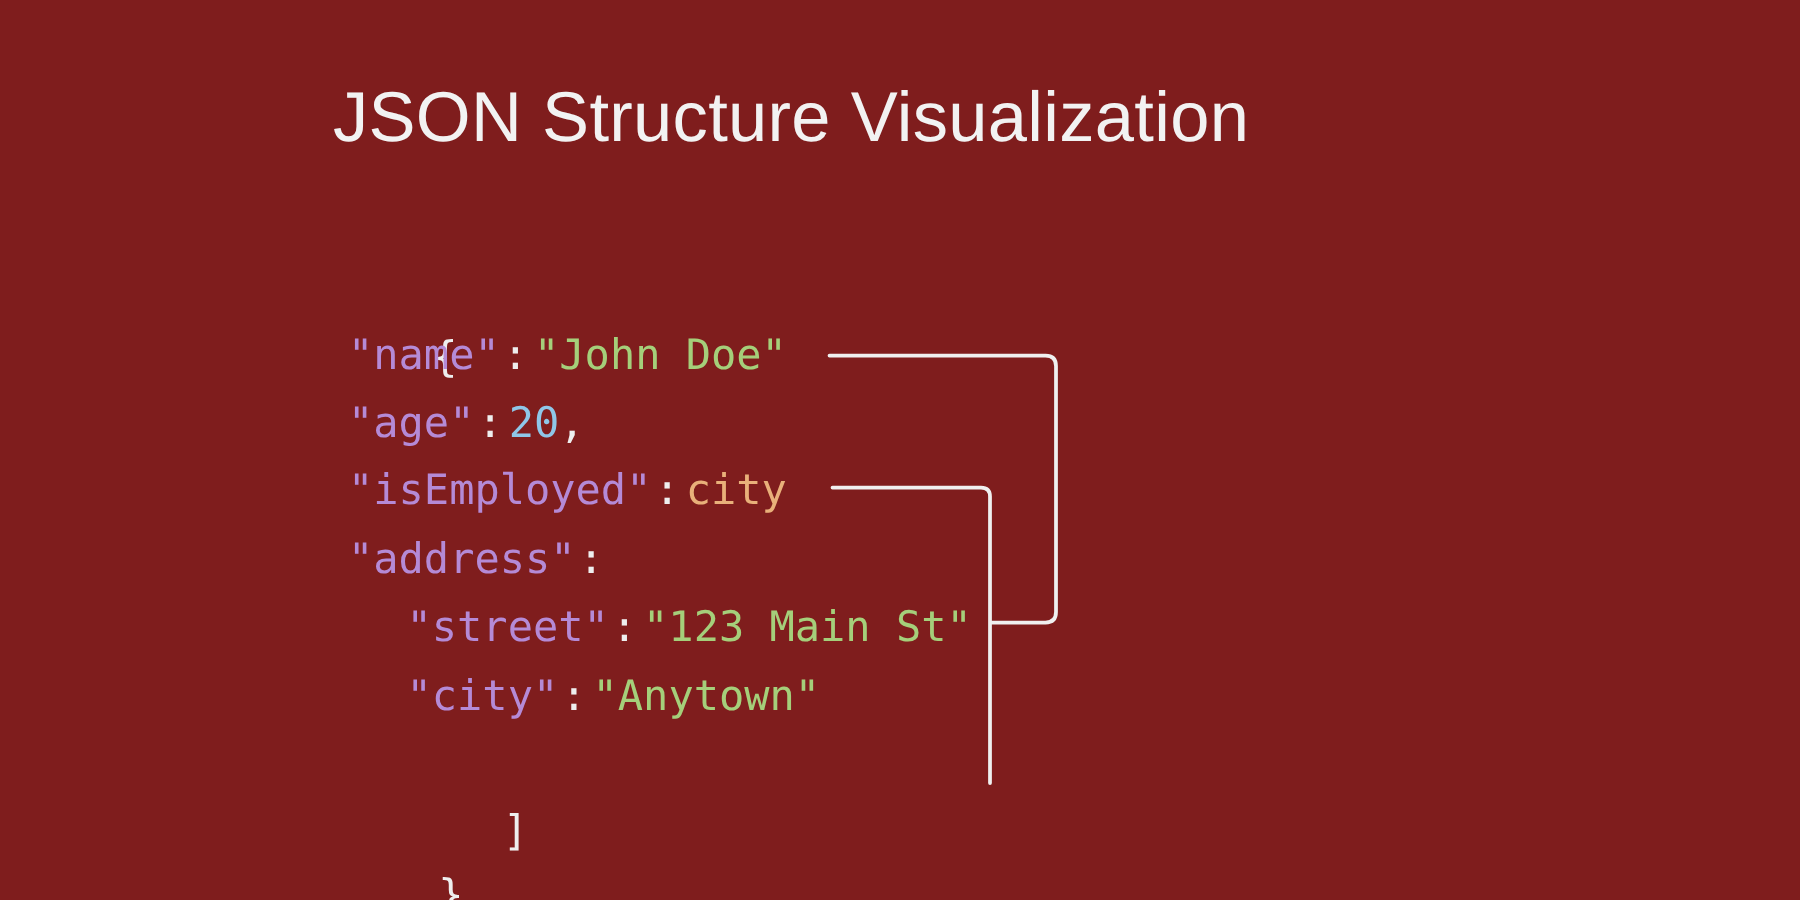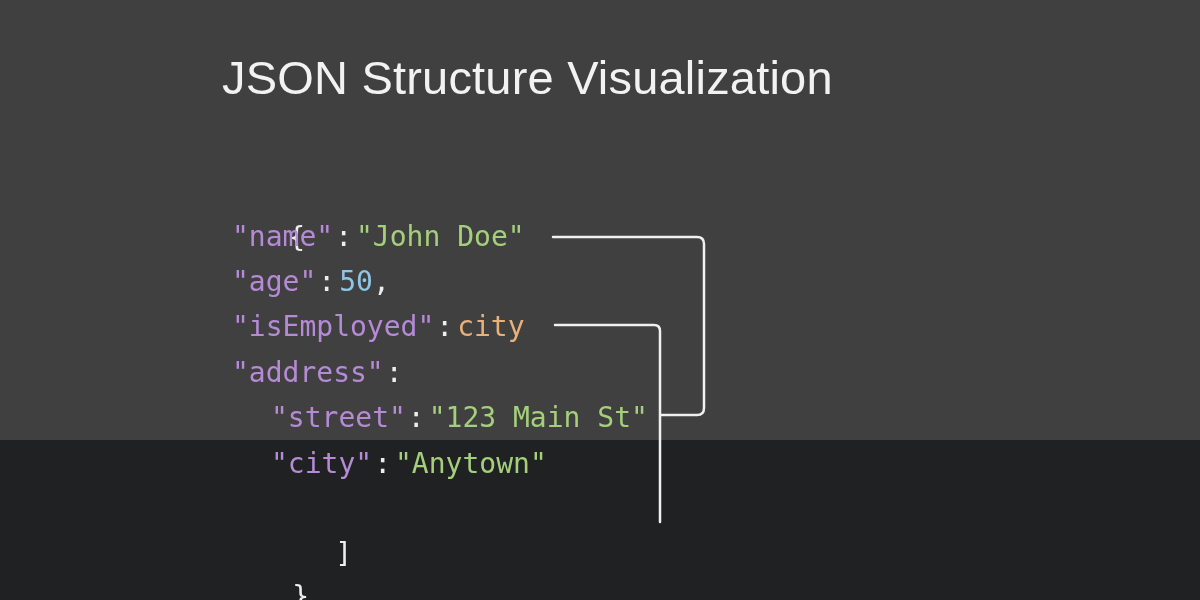--- a/index.html
+++ b/index.html
@@ -6,22 +6,22 @@
       margin: 0;
       padding: 0;
       width: 1200px;
       height: 600px;
       background: #202122;
       overflow: hidden;
     }
     .canvas {
       position: relative;
       width: 1200px;
-      height: 440px;
-      background: #404040;
+      height: 600px;
+      background: #7f1d1d;
     }
     .title {
       position: absolute;
       left: 222px;
       top: 48px;
       margin: 0;
       font-family: "Liberation Sans", "DejaVu Sans", sans-serif;
       font-weight: 400;
       font-size: 47px;
       letter-spacing: 0.2px;
@@ -66,21 +66,21 @@
   <h1 class="title">JSON Structure Visualization</h1>
 
   <div class="code">
 
     <div class="line" style="left:187px; top:170px;">
       <span class="punct">{</span>
     </div>
 
     <div class="line" style="left:232px; top:214px;"><span class="key">"name"</span><span class="colon">:</span><span class="str">"John Doe"</span></div>
 
-    <div class="line" style="left:232px; top:259px;"><span class="key">"age"</span><span class="colon">:</span><span class="num">50</span><span class="punct">,</span></div>
+    <div class="line" style="left:232px; top:259px;"><span class="key">"age"</span><span class="colon">:</span><span class="num">20</span><span class="punct">,</span></div>
 
     <div class="line" style="left:232px; top:304px;"><span class="key">"isEmployed"</span><span class="colon">:</span><span class="bool">city</span></div>
 
     <div class="line" style="left:232px; top:350px;"><span class="key">"address"</span><span class="colon">:</span></div>
 
     <div class="line" style="left:271px; top:395px;"><span class="key">"street"</span><span class="colon">:</span><span class="str">"123 Main St"</span></div>
 
     <div class="line" style="left:271px; top:441px;"><span class="key">"city"</span><span class="colon">:</span><span class="str">"Anytown"</span></div>
 
     <div class="line" style="left:234px; top:486px;">

